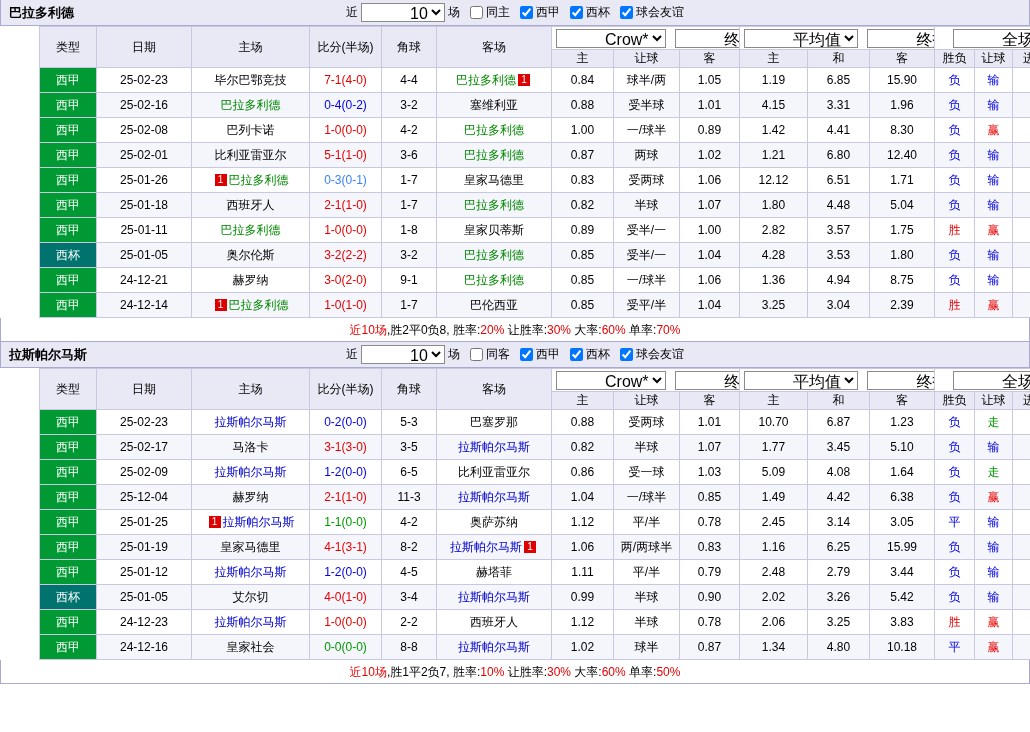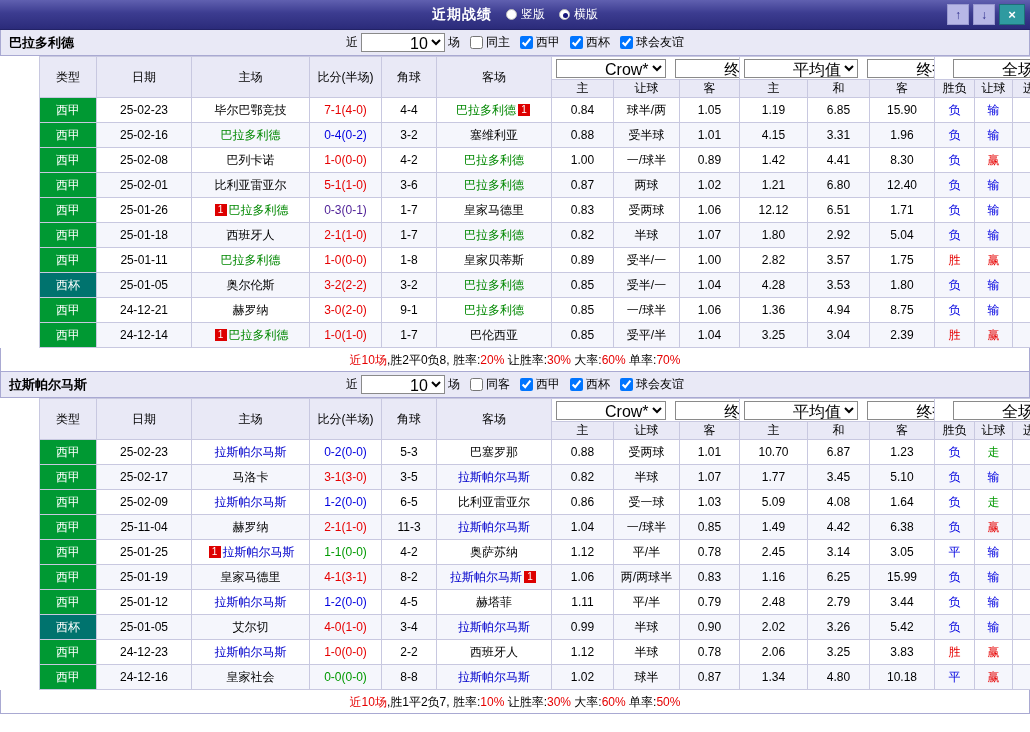--- a/index.html
+++ b/index.html
@@ -61,38 +61,20 @@
     background:#dd0000; color:#fff; font-size:10px; text-align:center;
     margin:0 2px; vertical-align:1px;
   }
   .summary { height:24px; line-height:24px; text-align:center; border:1px solid #a9a9d2; border-top:none; background:#fff; }
 </style>
 </head>
 <body>
 
 <div class="window">
 
-  <div class="titlebar">
-    <div class="tc">
-      <span class="win-title">近期战绩</span>
-      <label class="radio">
-        <span class="rdot"></span>
-        <span>竖版</span>
-      </label>
-      <label class="radio">
-        <span class="rdot sel"></span>
-        <span>横版</span>
-      </label>
-    </div>
-    <div class="tb-btns">
-      <button class="tbtn"><span>↑</span></button>
-      <button class="tbtn"><span>↓</span></button>
-      <button class="tbtn close"><span>×</span></button>
-    </div>
-  </div>
 
   <div class="section" id="sec-0">
     <div class="sec-head">
       <span class="team-name">巴拉多利德</span>
       <div class="filter">
         <span>近</span>
         <select><option>10</option></select>
         <span>场</span>
         <label class="cb">
             <input type="checkbox" style="">
@@ -228,21 +210,21 @@
             <td>6.80</td>
             <td>12.40</td>
             <td style="color: rgb(0, 0, 224);">负</td>
             <td style="color: rgb(0, 0, 224);">输</td>
             <td style="color: rgb(230, 0, 0);">大</td>
           </tr>
           <tr>
             <td class="lg" style="color: rgb(255, 255, 255); background: rgb(0, 153, 51);">西甲</td>
             <td>25-01-26</td>
             <td><span class="badge">1</span><span style="color: rgb(0, 136, 0);">巴拉多利德</span></td>
-            <td style="color: #4c1d95;">0-3(0-1)</td>
+            <td style="color: #3b82f6;">0-3(0-1)</td>
             <td>1-7</td>
             <td><span>皇家马德里</span></td>
             <td>0.83</td>
             <td>受两球</td>
             <td>1.06</td>
             <td>12.12</td>
             <td>6.51</td>
             <td>1.71</td>
             <td style="color: rgb(0, 0, 224);">负</td>
             <td style="color: rgb(0, 0, 224);">输</td>
@@ -252,21 +234,21 @@
             <td class="lg" style="color: rgb(255, 255, 255); background: rgb(0, 153, 51);">西甲</td>
             <td>25-01-18</td>
             <td><span>西班牙人</span></td>
             <td style="color: rgb(230, 0, 0);">2-1(1-0)</td>
             <td>1-7</td>
             <td><span style="color: rgb(0, 136, 0);">巴拉多利德</span></td>
             <td>0.82</td>
             <td>半球</td>
             <td>1.07</td>
             <td>1.80</td>
-            <td>2.92</td>
+            <td>4.48</td>
             <td>5.04</td>
             <td style="color: rgb(0, 0, 224);">负</td>
             <td style="color: rgb(0, 0, 224);">输</td>
             <td style="color: rgb(230, 0, 0);">大</td>
           </tr>
           <tr>
             <td class="lg" style="color: rgb(255, 255, 255); background: rgb(0, 153, 51);">西甲</td>
             <td>25-01-11</td>
             <td><span style="color: rgb(0, 136, 0);">巴拉多利德</span></td>
             <td style="color: rgb(230, 0, 0);">1-0(0-0)</td>
@@ -460,21 +442,21 @@
             <td>1.03</td>
             <td>5.09</td>
             <td>4.08</td>
             <td>1.64</td>
             <td style="color: rgb(0, 0, 224);">负</td>
             <td style="color: rgb(0, 153, 0);">走</td>
             <td style="color: rgb(230, 0, 0);">大</td>
           </tr>
           <tr>
             <td class="lg" style="color: rgb(255, 255, 255); background: rgb(0, 153, 51);">西甲</td>
-            <td>25-11-04</td>
+            <td>25-12-04</td>
             <td><span>赫罗纳</span></td>
             <td style="color: rgb(230, 0, 0);">2-1(1-0)</td>
             <td>11-3</td>
             <td><span style="color: rgb(0, 0, 204);">拉斯帕尔马斯</span></td>
             <td>1.04</td>
             <td>一/球半</td>
             <td>0.85</td>
             <td>1.49</td>
             <td>4.42</td>
             <td>6.38</td>

